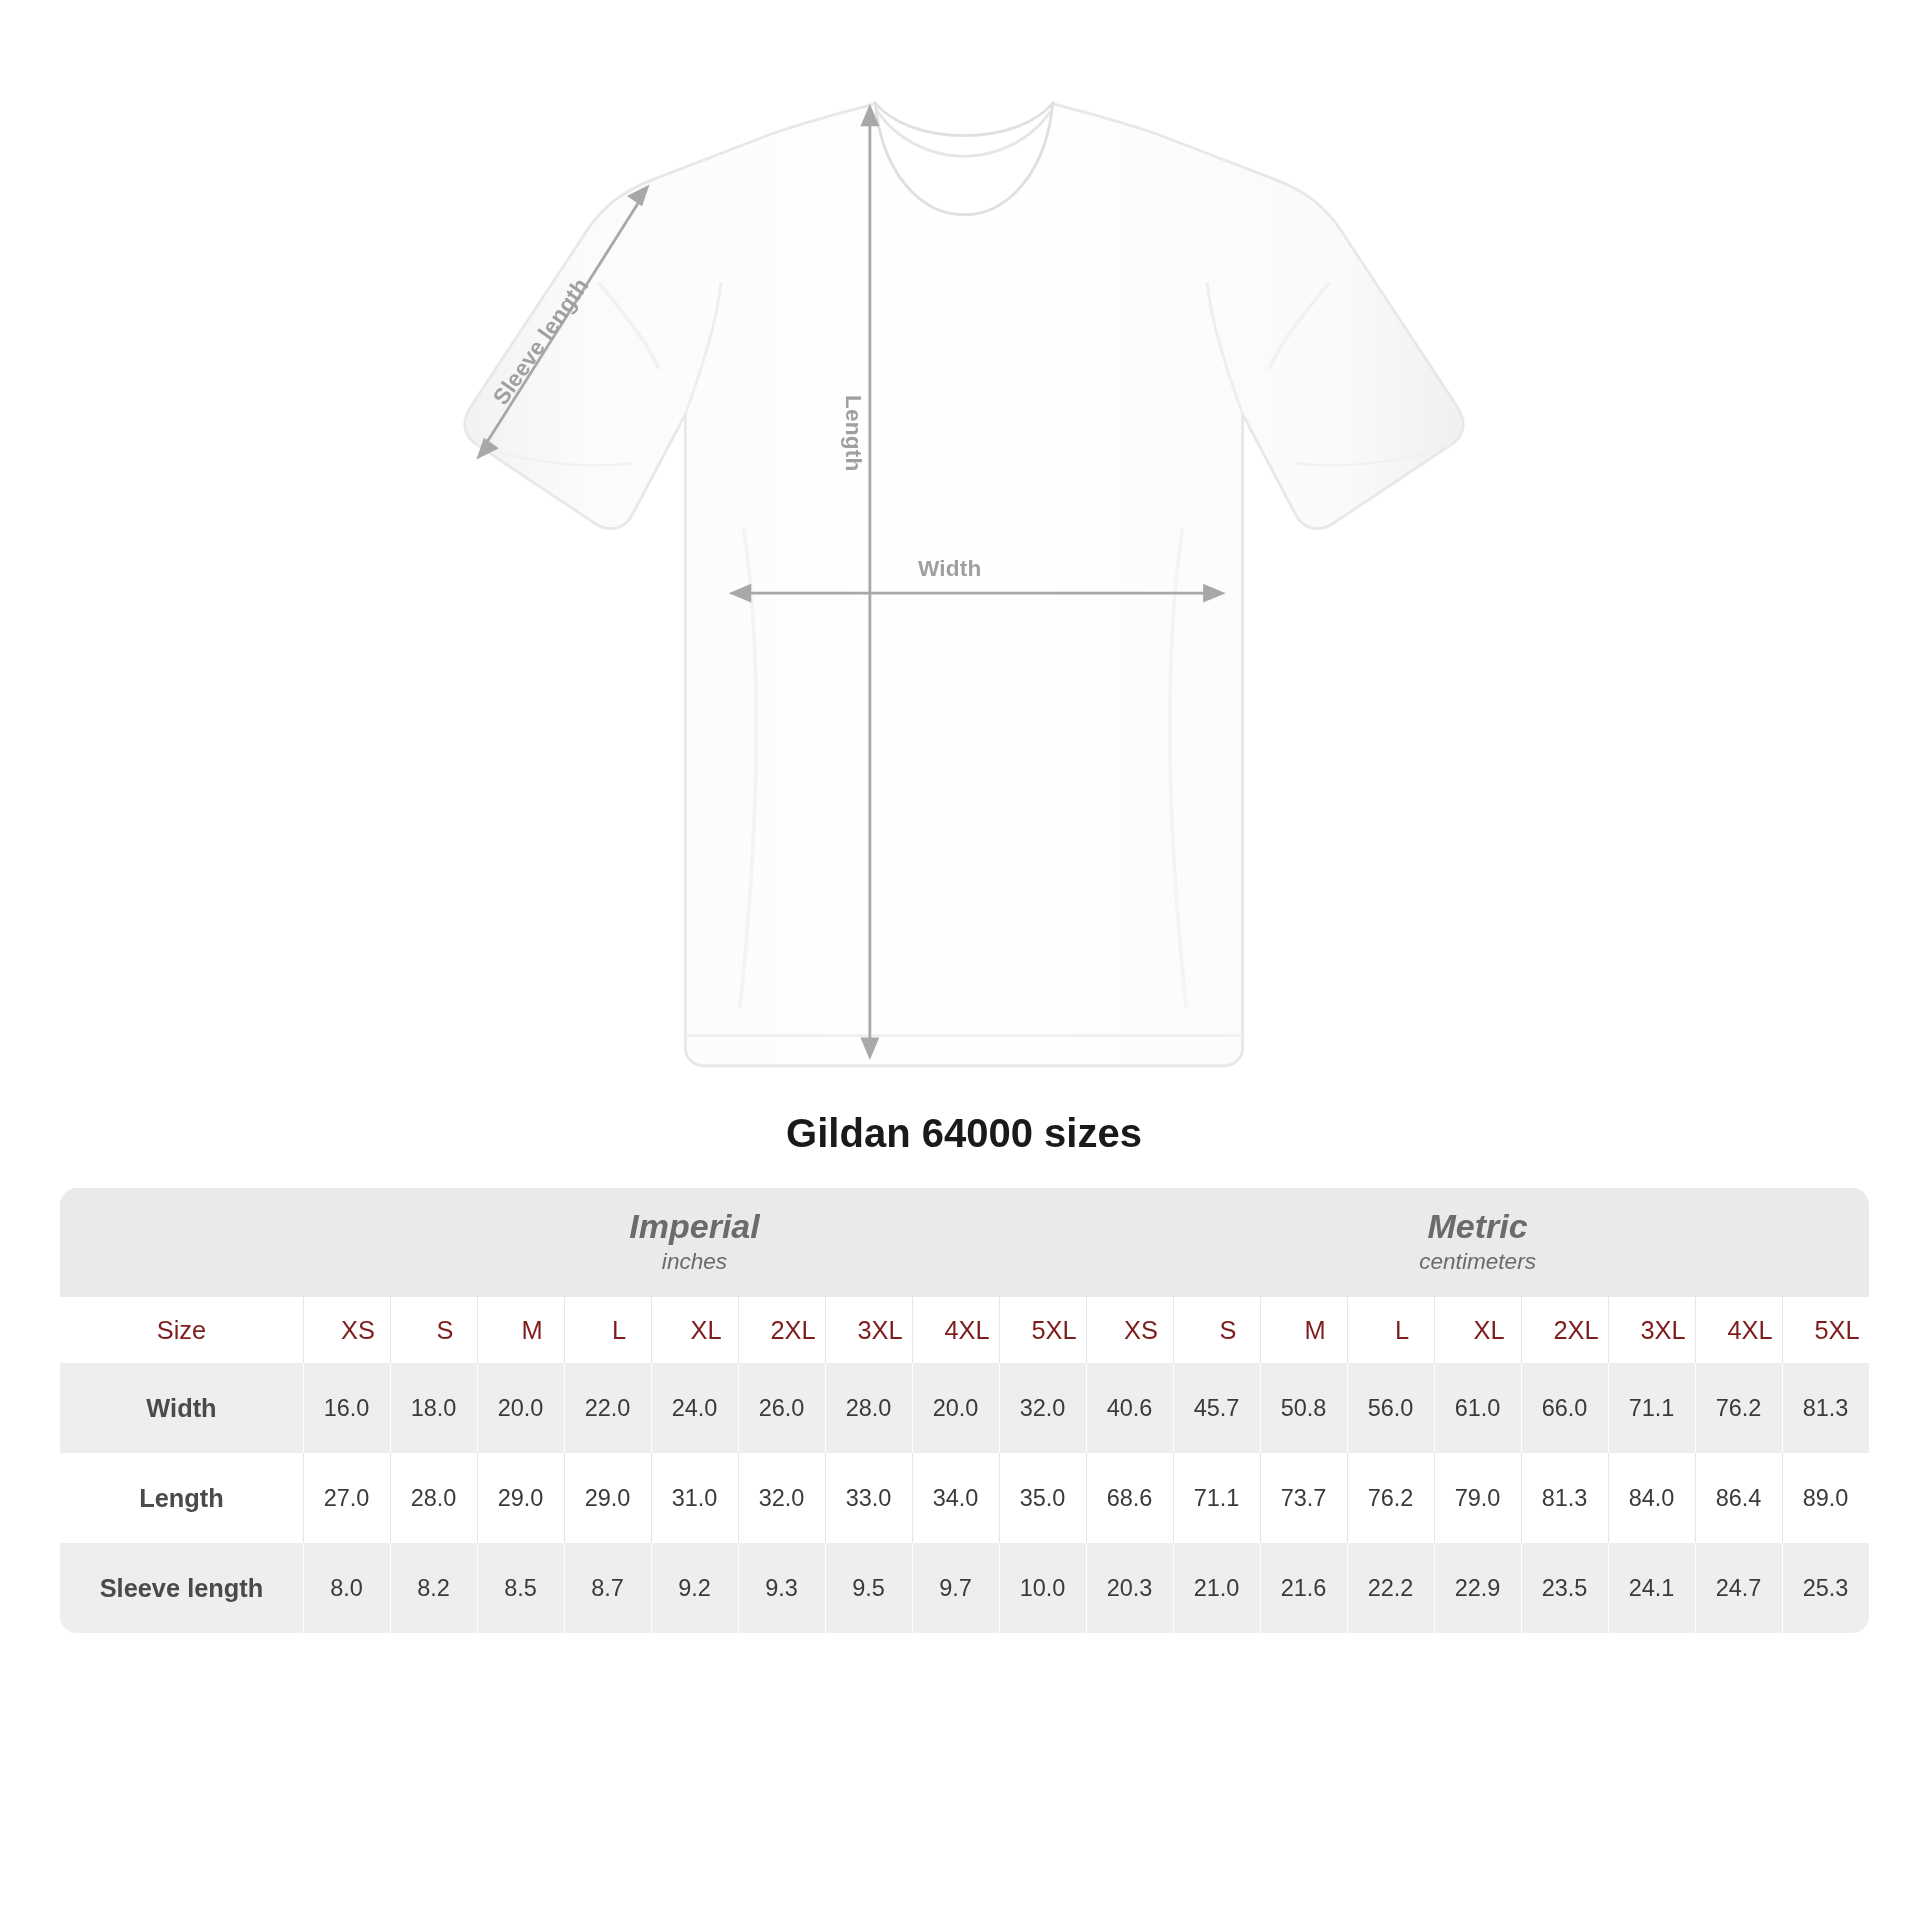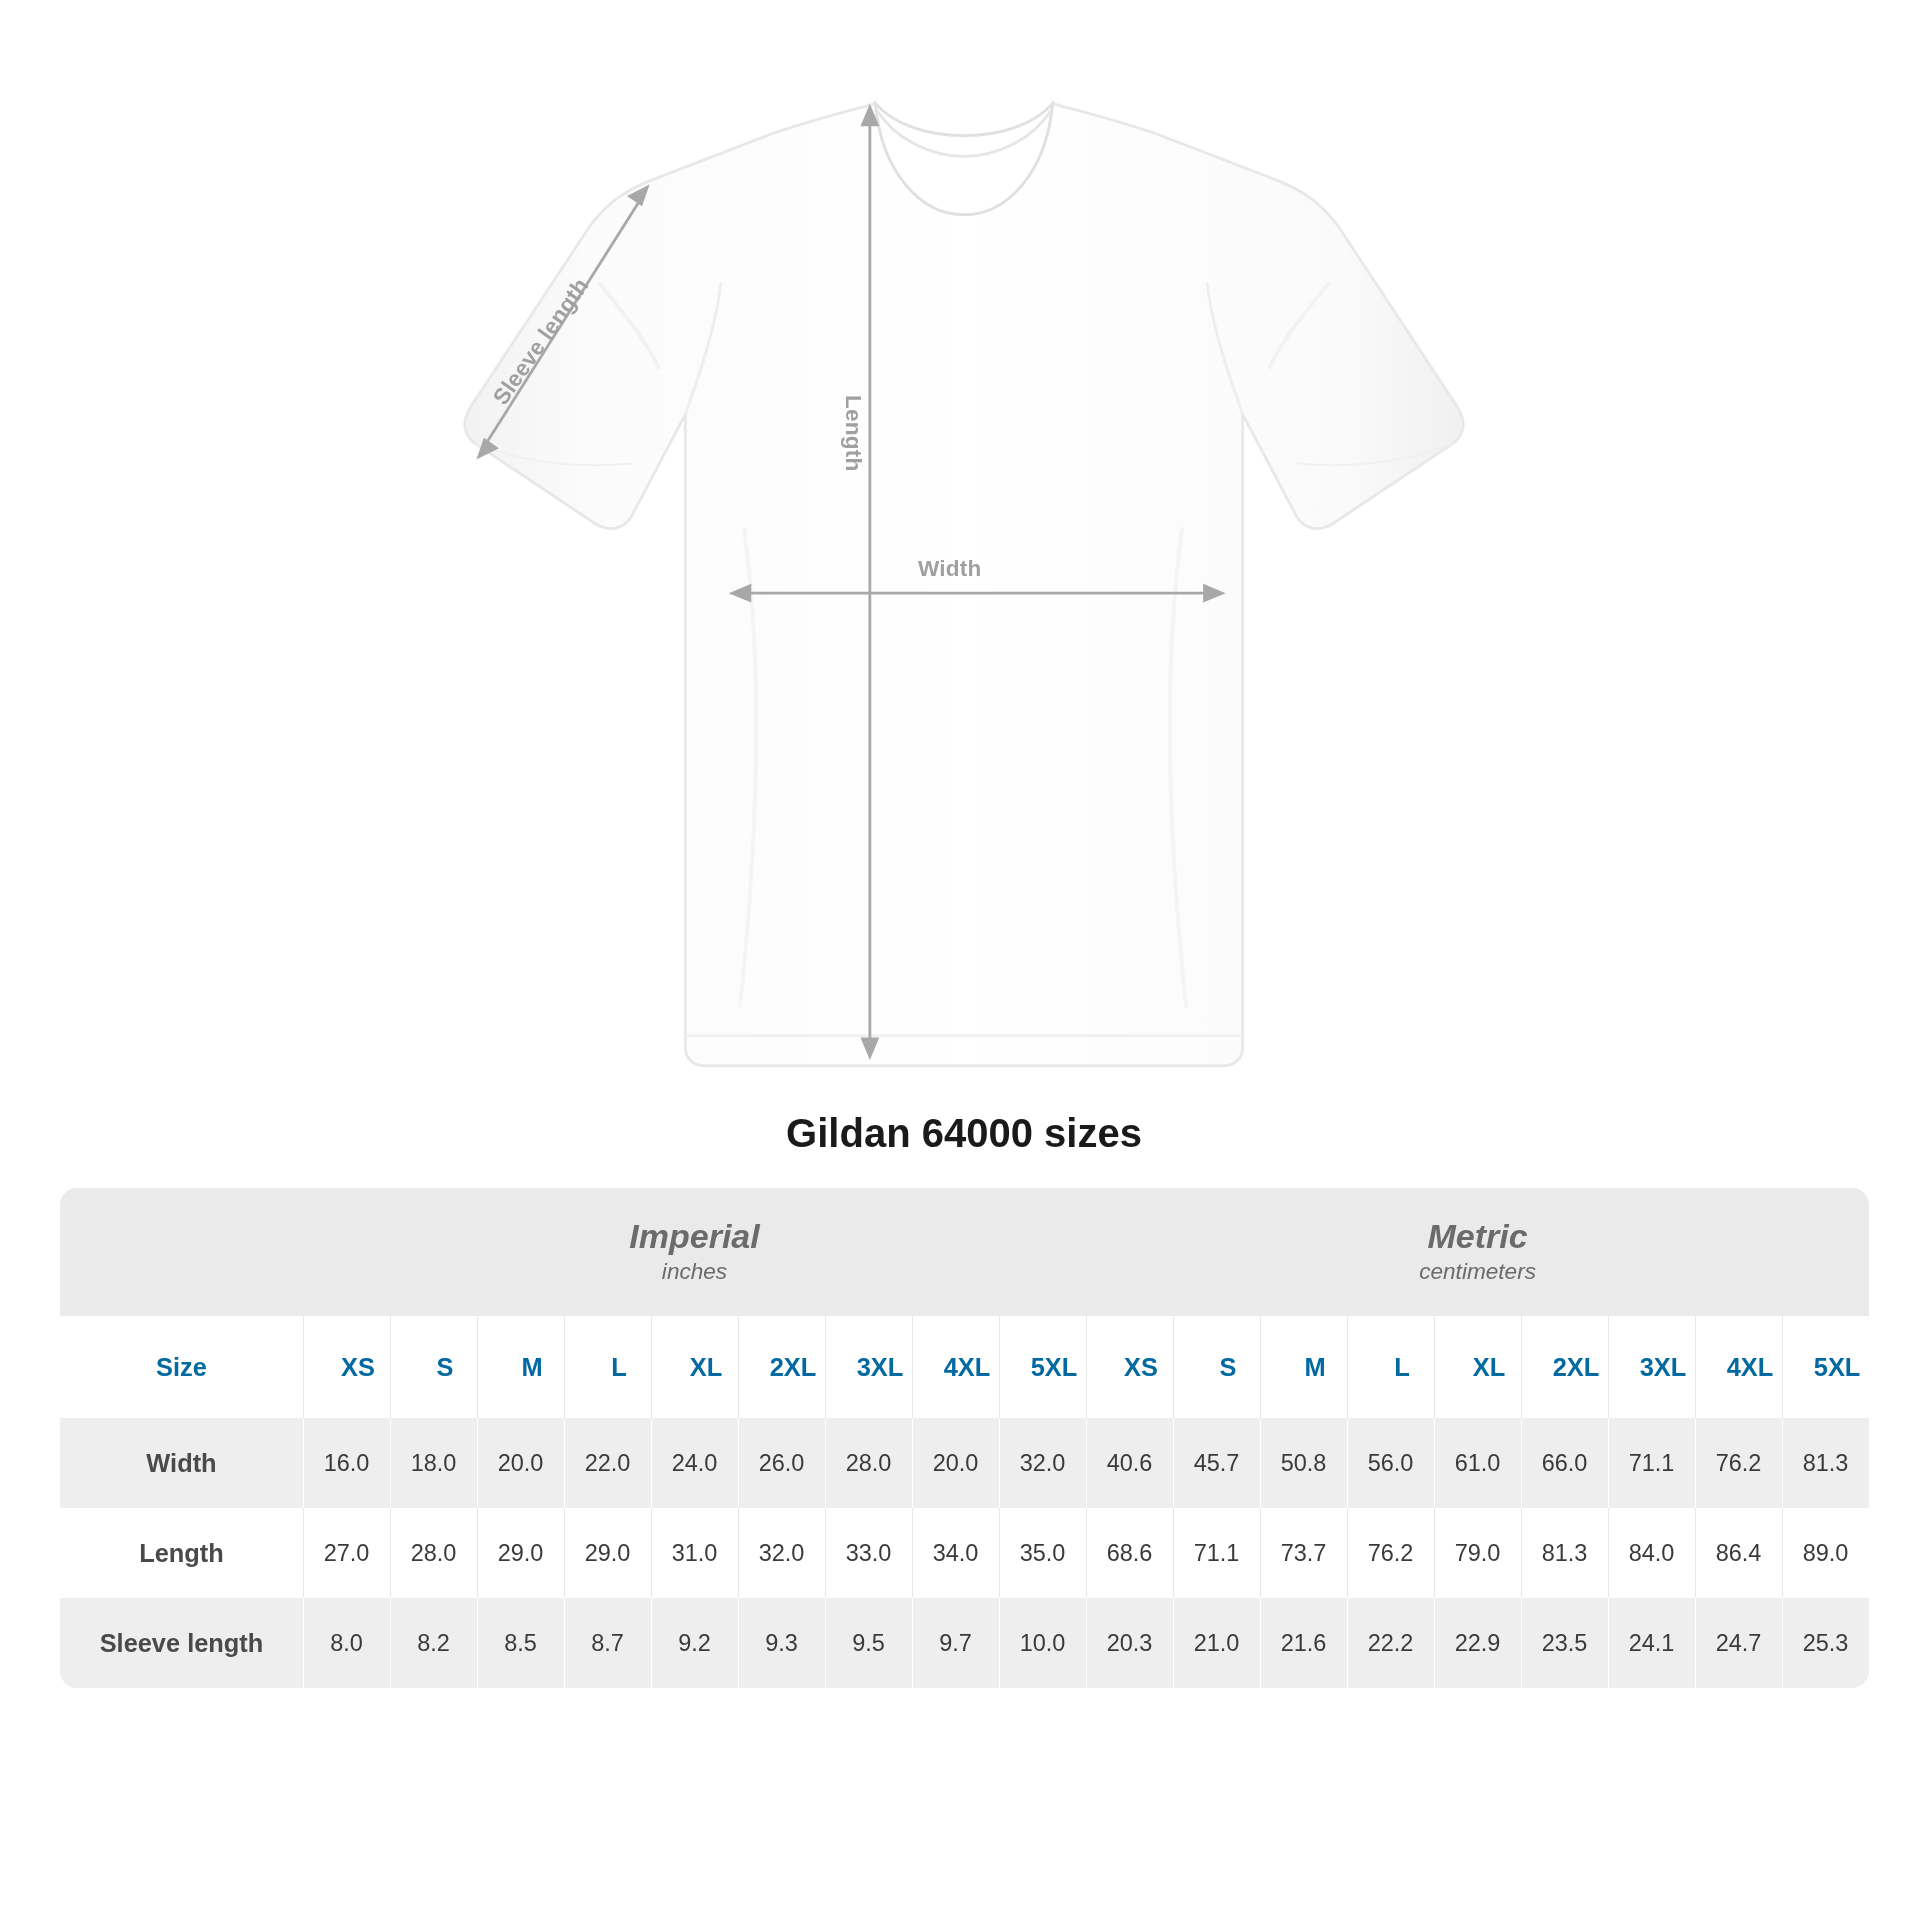--- a/index.html
+++ b/index.html
@@ -97,21 +97,21 @@
   }
   table.size-table td, table.size-table th {
     border: none;
     text-align: center;
     vertical-align: middle;
     padding: 0;
   }
 
   
   .unit-row td {
-    height: 128px;
+    height: 109px;
     background: #eaeaea;
   }
   .unit-row td.first {
     border-top-left-radius: 17px;
   }
   .unit-row td.last {
     border-top-right-radius: 17px;
   }
   .unit-name {
     font-size: 34px;
@@ -121,24 +121,24 @@
     line-height: 1.15;
   }
   .unit-sub {
     font-size: 22.6px;
     font-style: italic;
     color: #6b6b6b;
     line-height: 1.4;
   }
 
   .head-row td {
-    height: 102px;
+    height: 66px;
     background: #ffffff;
-    font-weight: bold;
-    color: #0369a1;
+    font-weight: normal;
+    color: #7f1d1d;
     font-size: 25.4px;
   }
   .head-row td.rowlabel {
     font-size: 25.4px;
   }
 
   .data-row td {
     height: 90px;
     color: #3a3a3a;
   }

